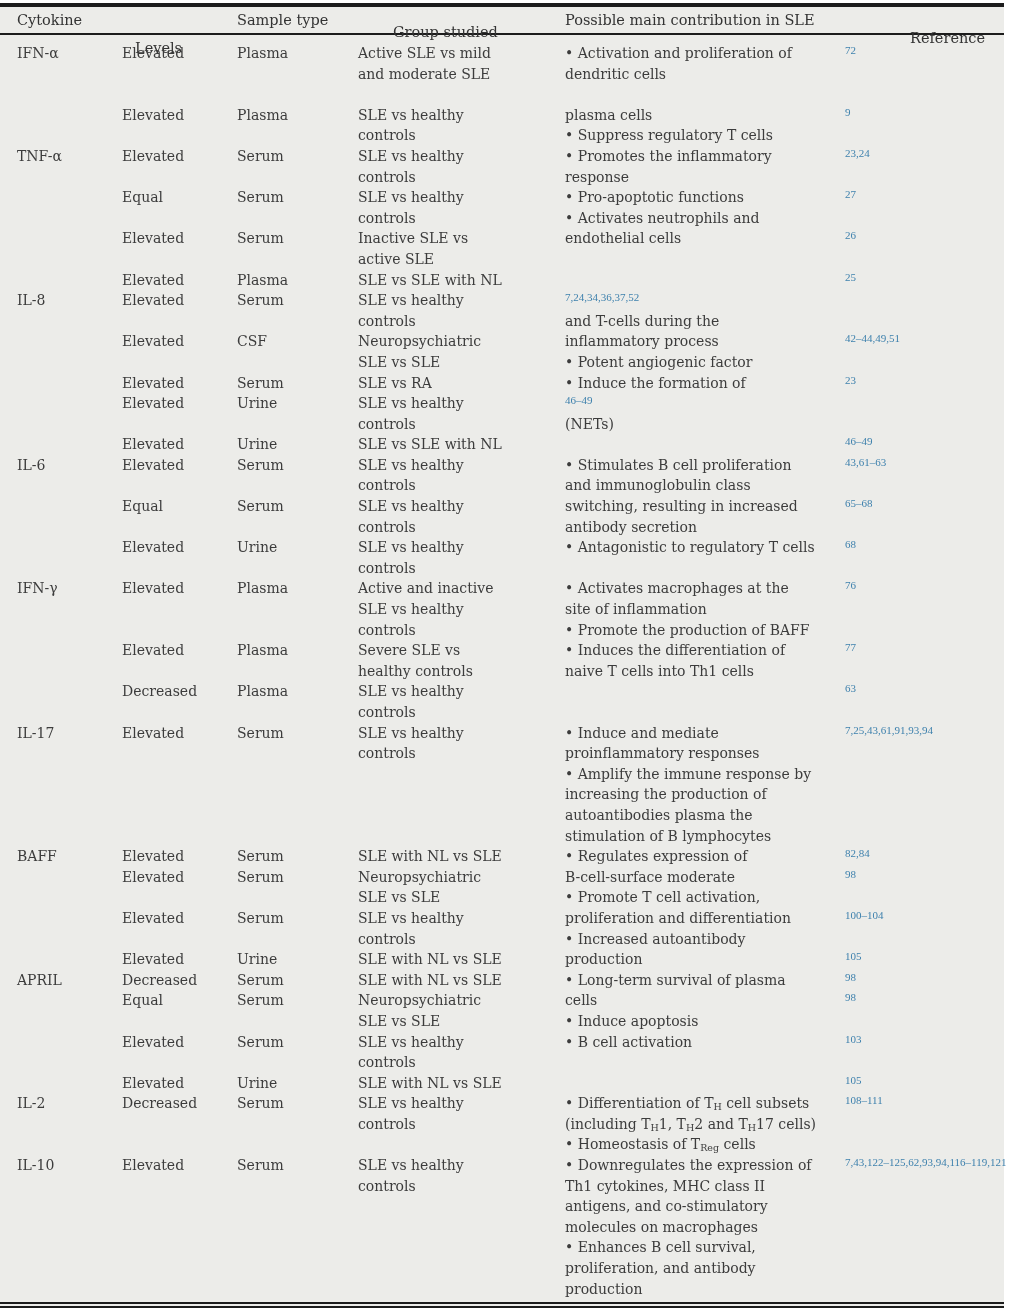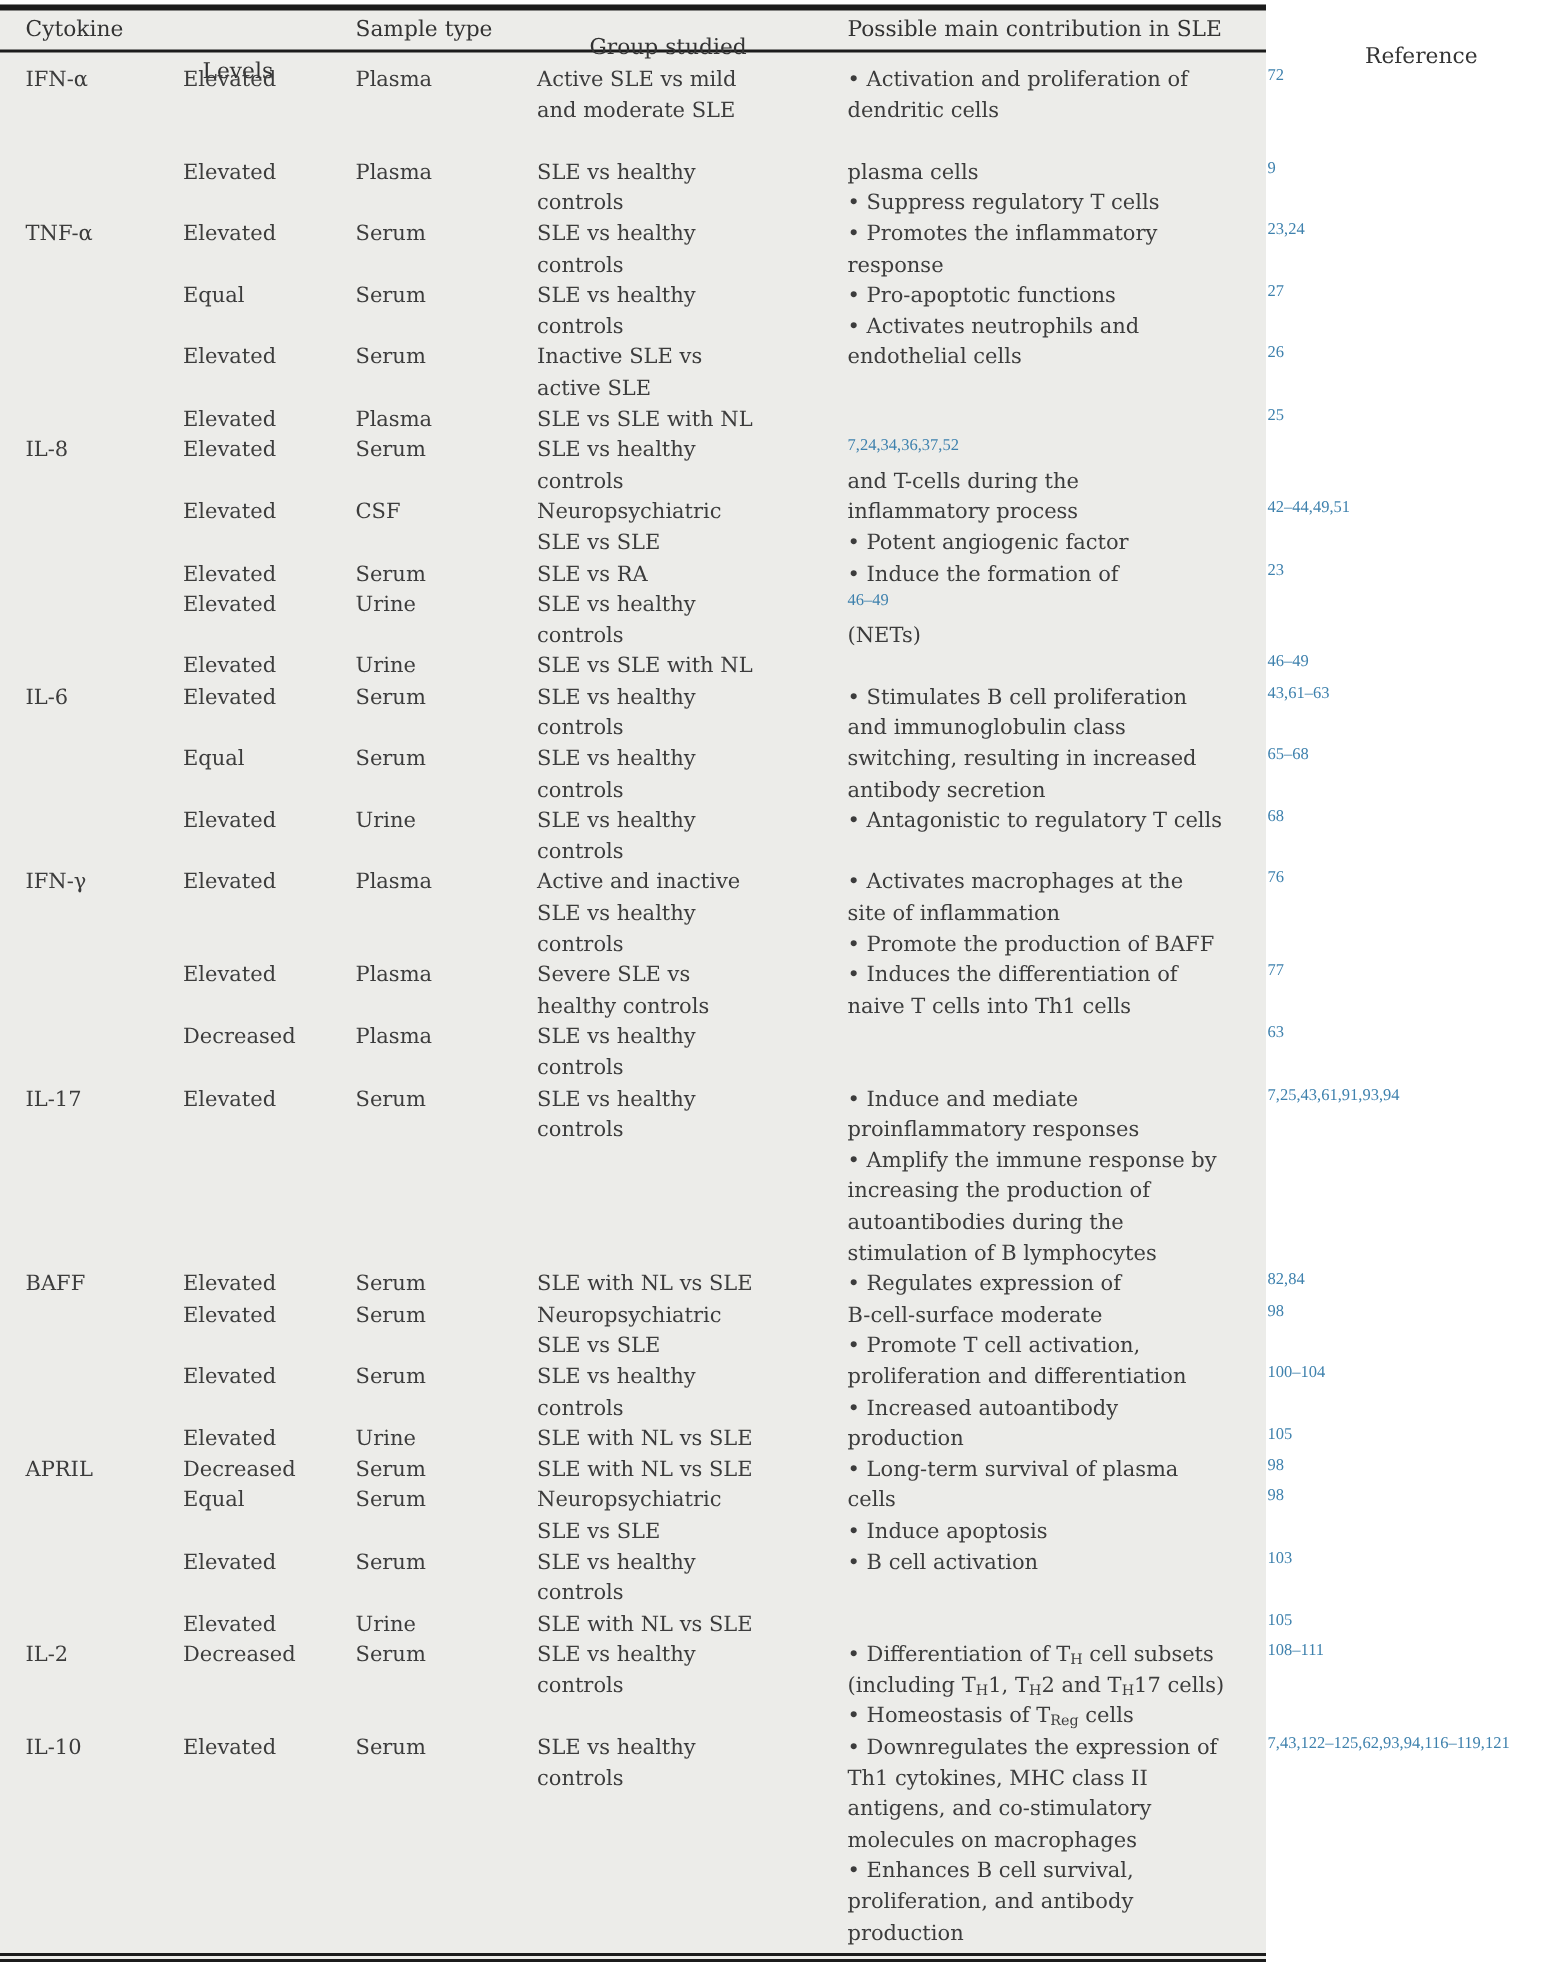--- a/index.html
+++ b/index.html
@@ -12,21 +12,21 @@
     position: relative;
     width: 1036px;
     height: 1316px;
     background: #ffffff;
     overflow: hidden;
   }
   .table {
     position: absolute;
     left: 0;
     top: 3px;
-    width: 844px;
+    width: 1004px;
     height: 1305px;
     background: var(--table-background, #ecece9);
     border-top: 4px solid var(--rule, #1c1c1c);
     border-bottom: 6px double var(--rule, #1c1c1c);
   }
   .thead {
     display: grid;
     grid-template-columns: 105px 115px 121px 207px 280px 1fr;
     padding: 6px 0 7px 17px;
     height: 28px;
@@ -370,21 +370,21 @@
           <div class="cell c-sample"></div>
           <div class="cell c-group"></div>
           <div class="cell c-contribution">increasing the production of</div>
           <div class="cell c-reference"></div>
         </div>
         <div class="line">
           <div class="cell c-cytokine"></div>
           <div class="cell c-levels"></div>
           <div class="cell c-sample"></div>
           <div class="cell c-group"></div>
-          <div class="cell c-contribution">autoantibodies during the</div>
+          <div class="cell c-contribution">autoantibodies plasma the</div>
           <div class="cell c-reference"></div>
         </div>
         <div class="line">
           <div class="cell c-cytokine"></div>
           <div class="cell c-levels"></div>
           <div class="cell c-sample"></div>
           <div class="cell c-group"></div>
           <div class="cell c-contribution">stimulation of B lymphocytes</div>
           <div class="cell c-reference"></div>
         </div>

